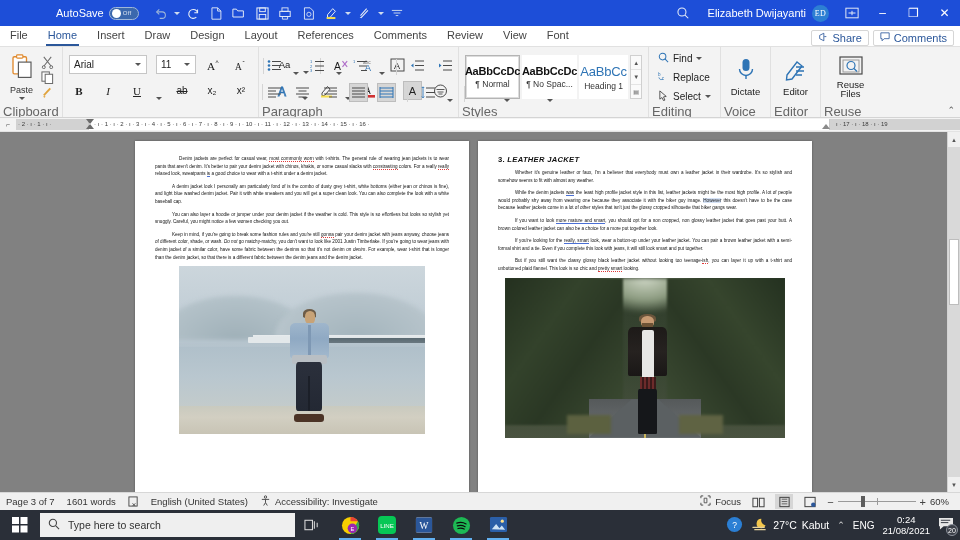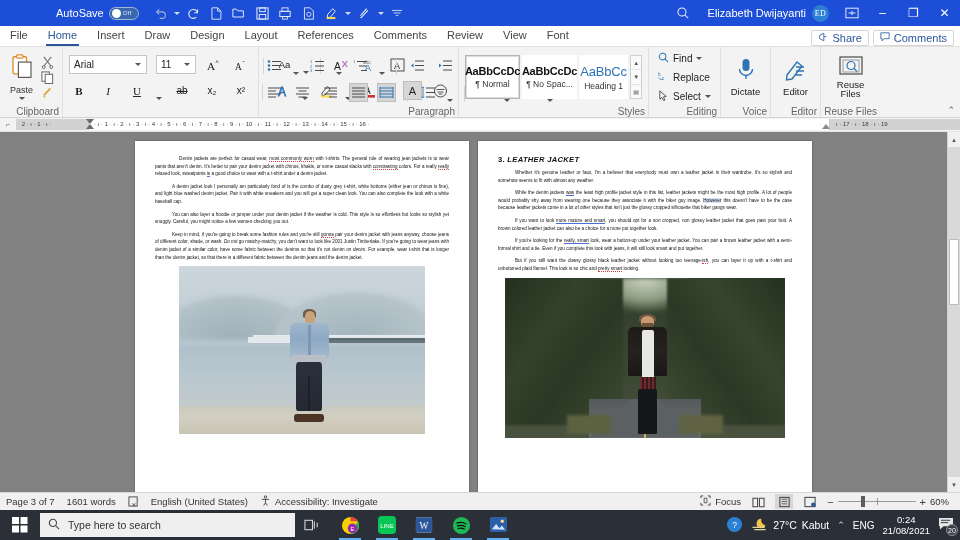--- a/index.html
+++ b/index.html
@@ -66,21 +66,21 @@
 
   
   .ribbon {
     flex: 0 0 71px; height: 71px; background: #f3f3f3; display: flex;
     border-bottom: 1px solid #d4d4d4; position: relative; overflow: hidden;
   }
   .rgroup { display: flex; flex-direction: column; height: 71px; position: relative; padding: 0 3px; }
   .rgroup + .rgroup { border-left: 1px solid #e0e0e0; }
   .rgbody { flex: 1; display: flex; align-items: center; padding: 2px 3px 0; }
   .rglabel {
-    height: 13px; font-size: 10px; color: #666; text-align: right; line-height: 13px;
+    height: 13px; font-size: 13px; color: #666; text-align: left; line-height: 13px;
     position: relative;
   }
 
   
   .clip-col { display: flex; flex-direction: column; align-items: center; width: 44px; }
   .paste-lbl { font-size: 9px; color: #333; margin-top: 0px; }
   .mini-caret { border-left: 3px solid transparent; border-right: 3px solid transparent; border-top: 3px solid #555; margin-top: 2px; }
   .clip-mini { display: flex; flex-direction: column; align-items: center; gap: 2px; width: 24px; }
   .ib { display: flex; align-items: center; justify-content: center; }
 

